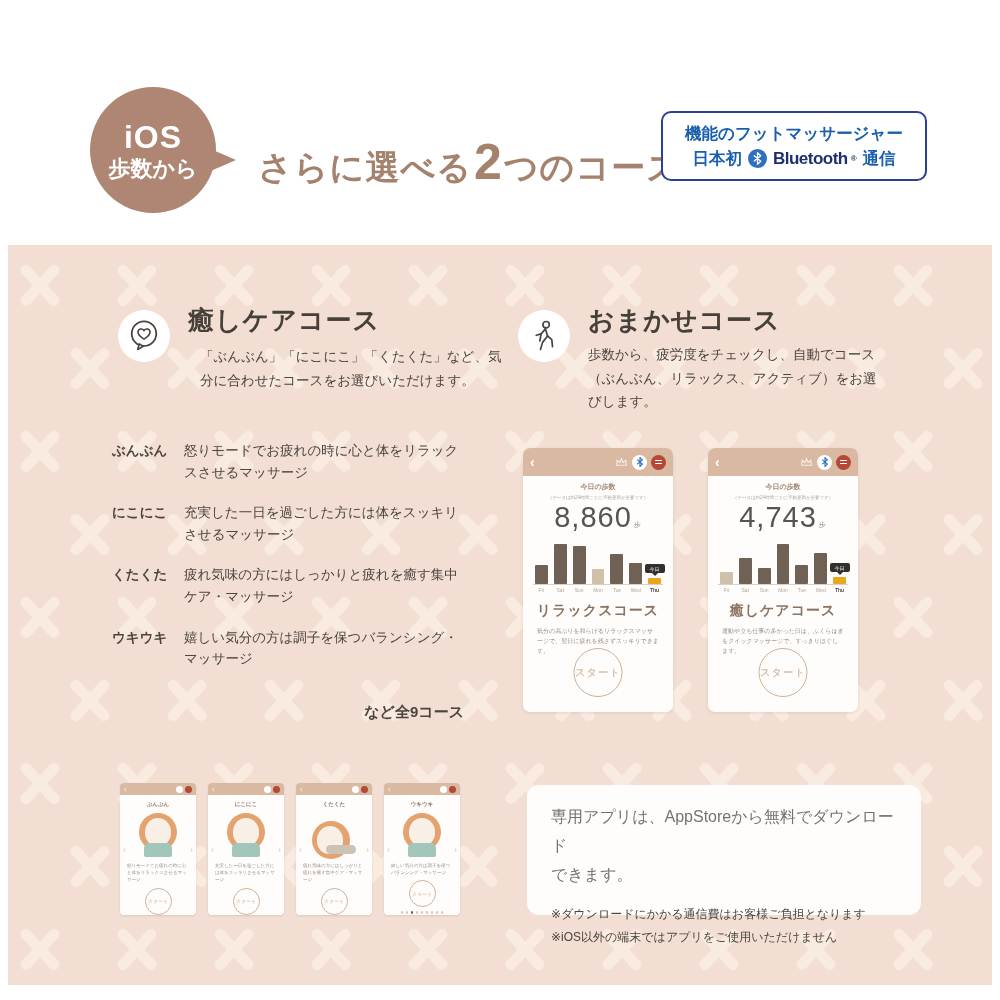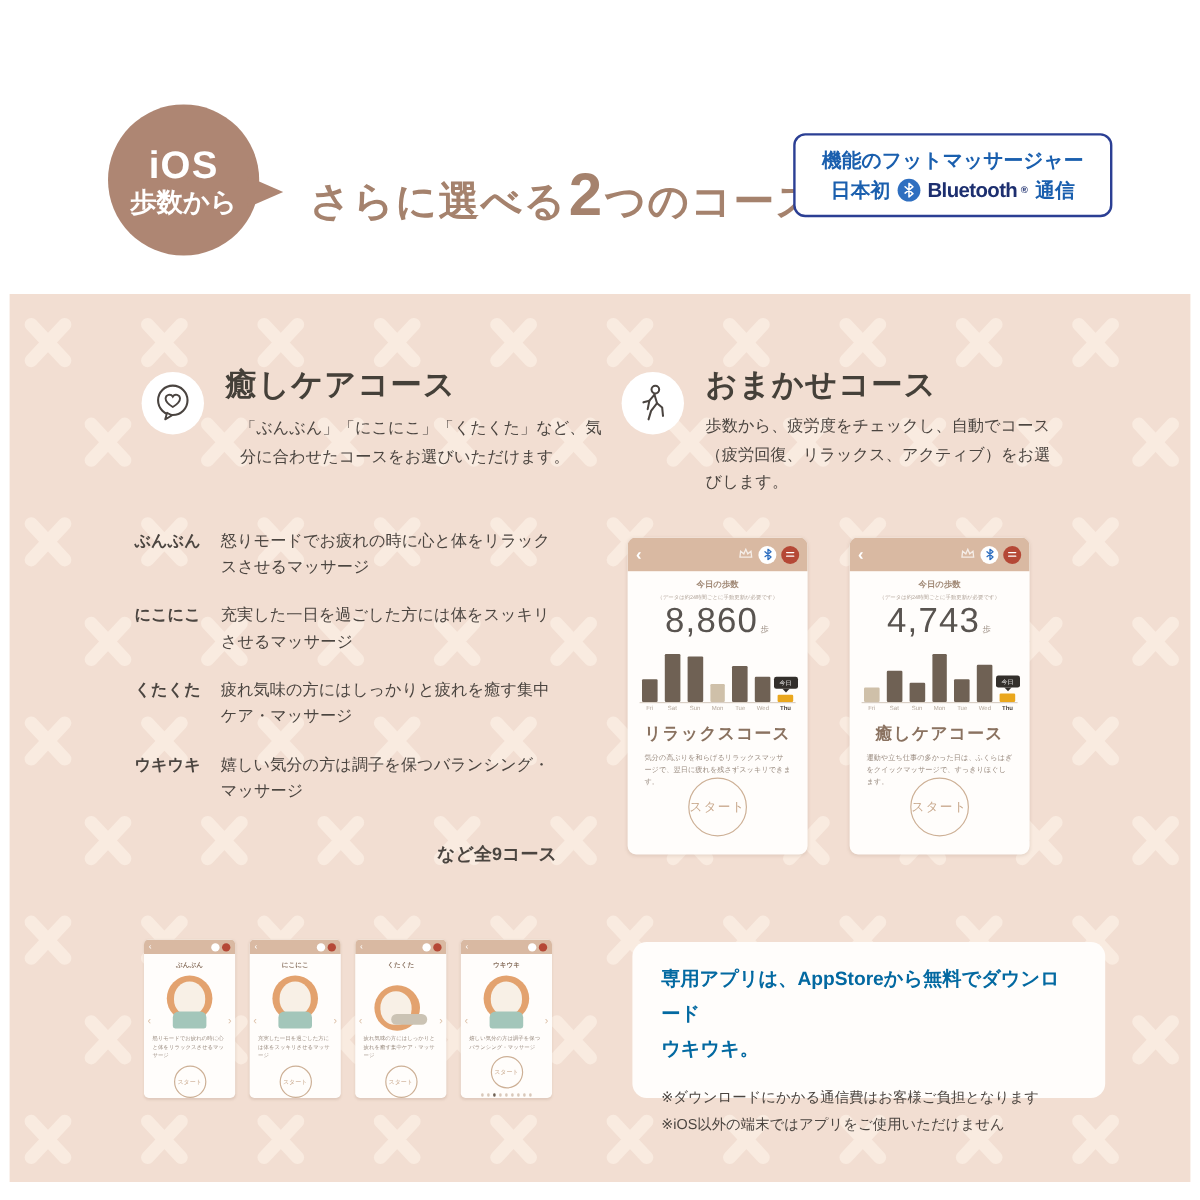--- a/index.html
+++ b/index.html
@@ -99,21 +99,21 @@
   .mini-desc{margin:5px 7px 0 7px;font-size:4.5px;line-height:1.6;color:#9a8c80;}
   .mini-btn{margin:4px auto 0 auto;width:25px;height:25px;border-radius:50%;border:1px solid #cdb096;
             display:flex;align-items:center;justify-content:center;font-size:5px;color:#c9a98d;}
   .mini-dots{margin-top:4px;display:flex;justify-content:center;gap:2.5px;}
   .mini-dots i{width:2.5px;height:2.5px;border-radius:50%;background:#d9c8ba;display:block;}
   .mini-dots i.on{background:#6f6154;}
 
   
   .appbox{position:absolute;left:519px;top:540px;width:394px;height:130px;background:#fffdfb;border-radius:12px;
           padding:18px 24px;box-sizing:border-box;}
-  .appbox .bold{font-size:16px;font-weight:bold;line-height:1.8;color:#0369a1;}
+  .appbox .bold{font-size:16px;font-weight:normal;line-height:1.8;color:#737373;}
   .appbox .notes{margin-top:14px;font-size:12px;line-height:1.9;font-weight:500;color:#4b4540;}
 </style>
 </head>
 <body>
 
 <div class="stage">
 
   <div class="badge">
     <span class="l1">iOS</span>
     <span class="l2">歩数から</span>
@@ -357,21 +357,21 @@
     <div class="icon-circle" style="left:510px;top:65px;">
       <svg width="34" height="34" viewBox="0 0 48 48" fill="none" stroke="#4a4440" stroke-width="2.4" stroke-linecap="round" stroke-linejoin="round">
         <circle cx="27" cy="8" r="4.5"></circle>
         <path d="M26 14 l-6 7 -7 2"></path>
         <path d="M26 14 l3 10 -7 9 -3 10"></path>
         <path d="M29 24 l6 5 1 10"></path>
         <path d="M20 21 l-2 10"></path>
       </svg>
     </div>
     <h2 class="sec-head" style="left:580px;top:58px;">おまかせコース</h2>
-    <p class="sec-desc" style="left:580px;top:98px;width:300px;">歩数から、疲労度をチェックし、自動でコース（疲労回復、リラックス、アクティブ）をお選びします。</p>
+    <p class="sec-desc" style="left:580px;top:98px;width:300px;">歩数から、疲労度をチェックし、自動でコース（ぶんぶん、リラックス、アクティブ）をお選びします。</p>
 
     <div id="phones">
         <div class="phone" style="left: 515px; top: 203px;">
           <div class="ph-head">
             <span class="ph-back">‹</span>
             <div class="ph-icons">
               <span class="ph-crown"><svg width="13" height="10" viewBox="0 0 24 18" fill="none" stroke="#fff" stroke-width="2">
                   <path d="M3 15 L4 6 L9 10 L12 3 L15 10 L20 6 L21 15 Z"></path>
                 </svg></span>
               <span class="ph-btc">
@@ -455,21 +455,21 @@
           </div>
           <div class="ph-course">癒しケアコース</div>
           <div class="ph-desc">運動や立ち仕事の多かった日は、ふくらはぎをクイックマッサージで、すっきりほぐします。</div>
           <div class="ph-btn" style="top: 200px;">スタート</div>
         </div>
       </div>
 
     <div class="appbox">
       <div class="bold">
         <div>専用アプリは、AppStoreから無料でダウンロード</div>
-        <div>ウキウキ。</div>
+        <div>できます。</div>
       </div>
       <div class="notes">
         <div>※ダウンロードにかかる通信費はお客様ご負担となります</div>
         <div>※iOS以外の端末ではアプリをご使用いただけません</div>
       </div>
     </div>
   </div>
 </div>
 
 </body></html>

